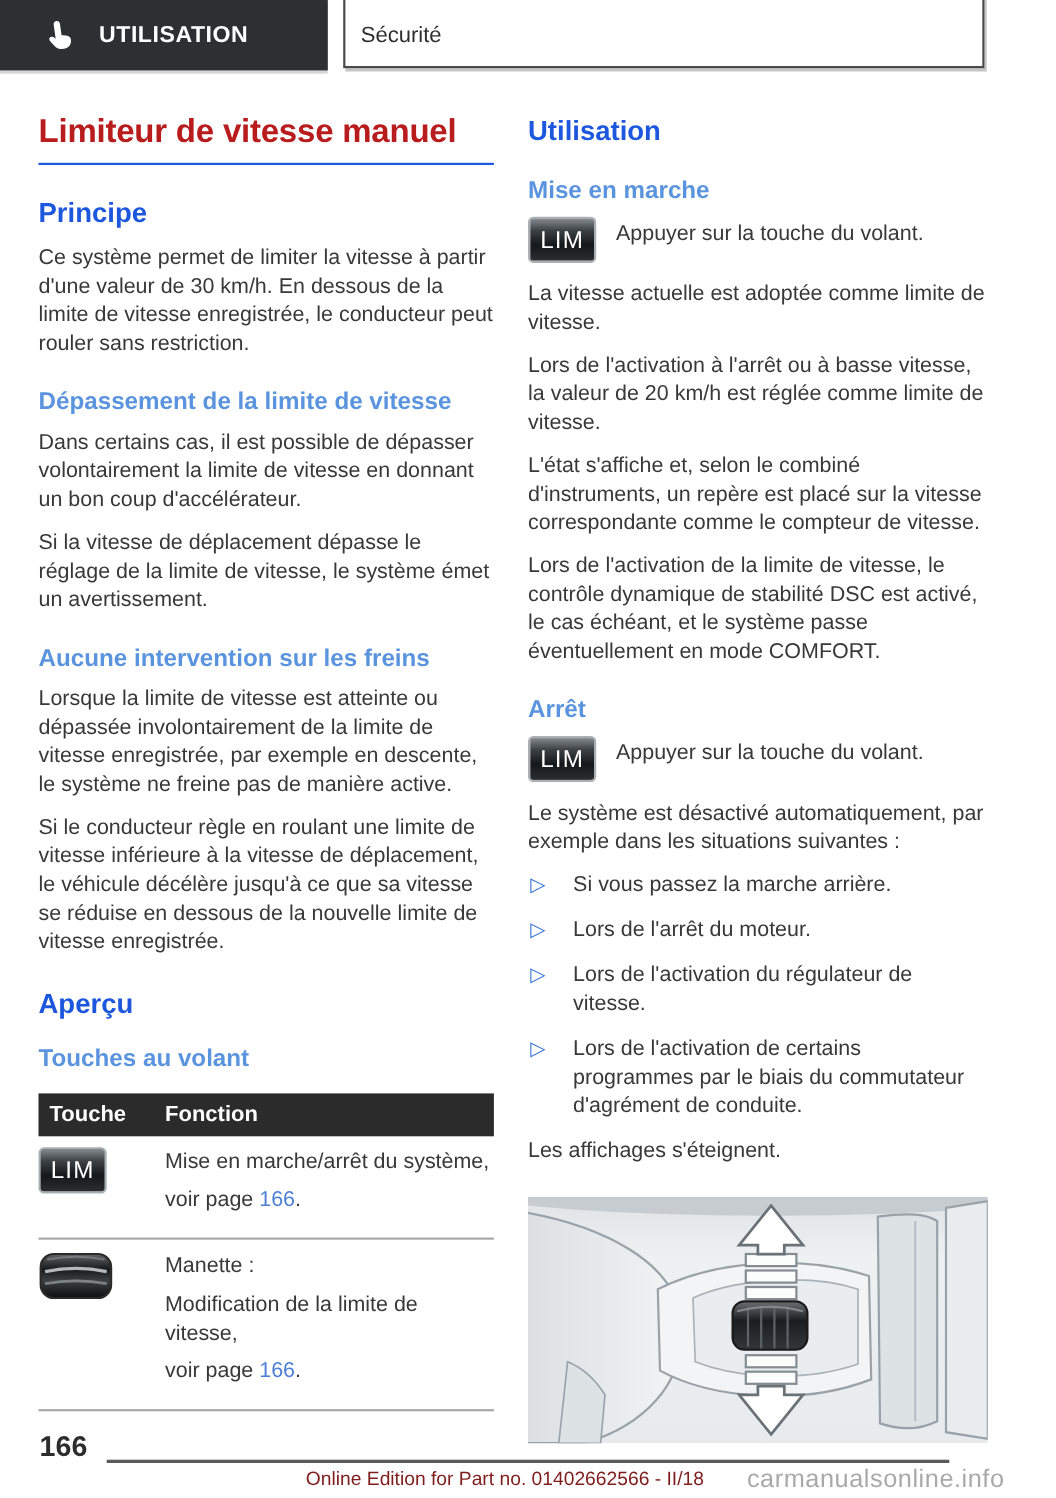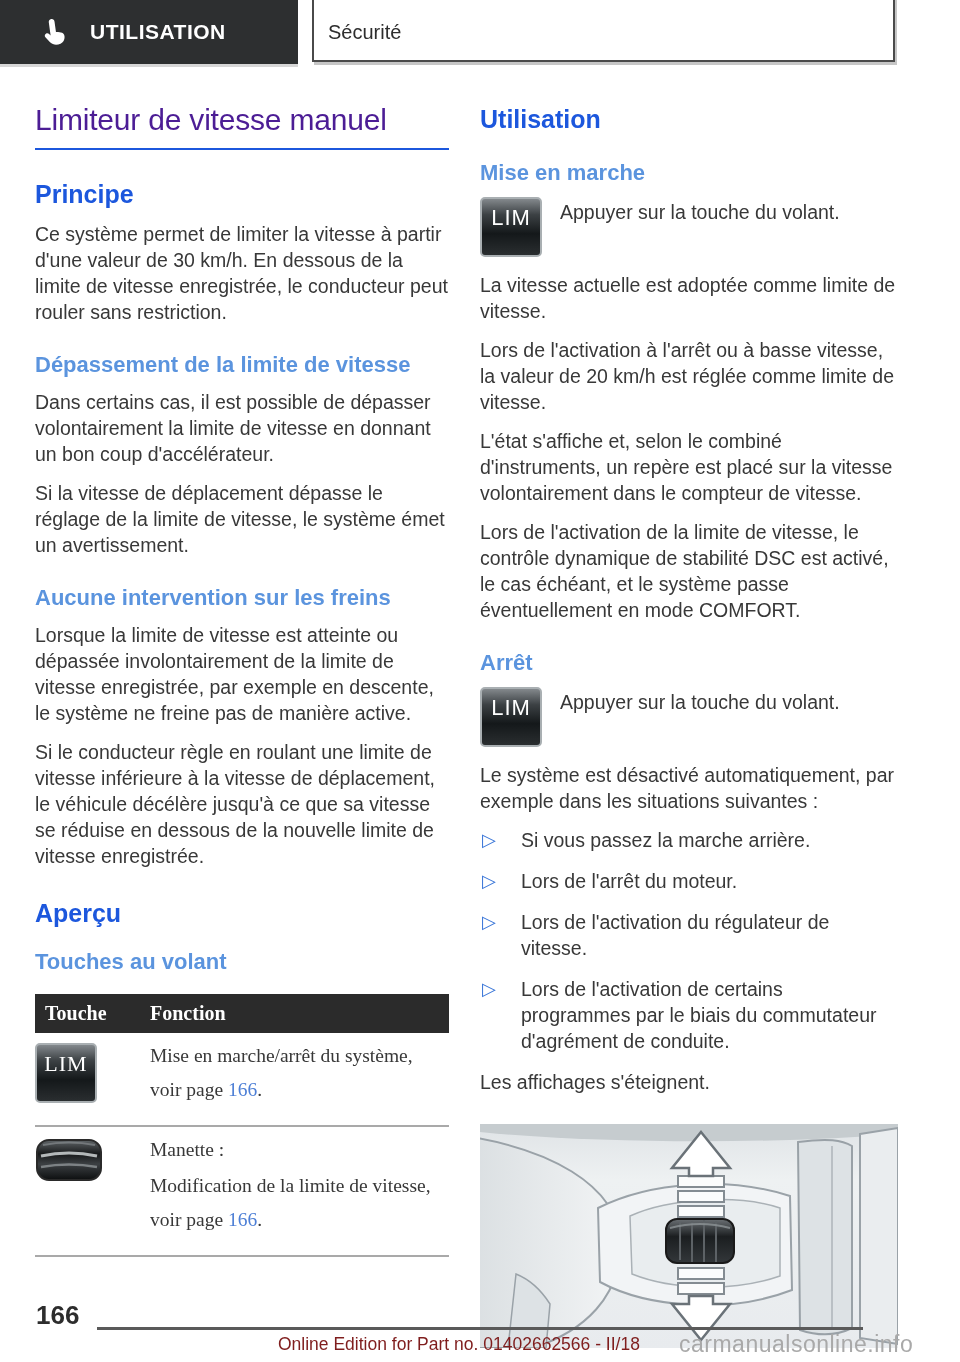--- a/index.html
+++ b/index.html
@@ -14,39 +14,39 @@
   .hdr-box{position:absolute;left:312px;top:-12px;width:583px;height:74px;background:#ffffff;
            border:2px solid #4a4a4a;box-shadow:2px 3px 0 #c6c6c6;box-sizing:border-box;
            display:flex;align-items:flex-end;}
   .hdr-box-label{font-size:20px;color:#2e2e2e;margin:0 0 16px 14px;}
 
   
   .col{position:absolute;top:103px;}
   .col-left{left:35px;width:414px;}
   .col-right{left:480px;width:416px;}
 
-  h1.doc{margin:0 0 0 0;padding:0 0 11px 0;font-size:30px;line-height:34px;font-weight:normal;
-         color:#4c1d95;border-bottom:2px solid #1c57dd;letter-spacing:-0.2px;}
+  h1.doc{margin:0 0 0 0;padding:0 0 11px 0;font-size:30px;line-height:34px;font-weight:bold;
+         color:#b91c1c;border-bottom:2px solid #1c57dd;letter-spacing:-0.2px;}
   h2.doc{margin:30px 0 13px 0;font-size:25px;line-height:28px;font-weight:bold;color:#1c57dd;}
   h3.doc{margin:27px 0 12px 0;font-size:22px;line-height:25px;font-weight:bold;color:#5b94de;}
   p.doc{margin:0 0 13px 0;font-size:19.5px;line-height:26px;color:#383838;hyphens:auto;}
 
   .page-link{color:#4d7fd6;text-decoration:none;cursor:pointer;}
 
   
-  .lim-btn{display:inline-block;width:62px;height:60px;border-radius:5px;box-sizing:border-box;
+  .lim-btn{display:inline-block;width:62px;height:42px;border-radius:5px;box-sizing:border-box;
            background:linear-gradient(180deg,#83888c 0%,#3c4144 28%,#14181a 62%,#2a2e30 100%);
            border:2px solid #a9afb2;color:#ffffff;font-size:22px;line-height:38px;
            text-align:center;letter-spacing:1px;}
 
   .icon-row{display:flex;gap:18px;margin:0 0 15px 0;align-items:flex-start;}
   .icon-row p.doc{margin:2px 0 0 0;}
 
   
-  table.keys{width:100%;border-collapse:collapse;margin-top:20px;font-family:Liberation Serif, serif;}
+  table.keys{width:100%;border-collapse:collapse;margin-top:20px;}
   table.keys th{background:#2b2b2b;color:#ffffff;font-size:20px;font-weight:bold;text-align:left;
                 padding:8px 0 8px 0;}
   table.keys th.c1{width:105px;padding-left:10px;}
   table.keys td{vertical-align:top;border-bottom:2px solid #a9a9a9;padding:10px 0 14px 0;}
   table.keys td p.doc{margin:0 0 8px 0;}
 
   
   ul.tri{list-style:none;margin:0 0 12px 0;padding:0;}
   ul.tri li{position:relative;padding-left:41px;margin:0 0 15px 0;font-size:19.5px;line-height:26px;color:#383838;}
   .tri-glyph{position:absolute;left:2px;top:0;color:#3a76d8;font-size:18px;}
@@ -139,21 +139,21 @@
   <div class="col col-right">
     <h2 class="doc" style="margin-top:2px;">Utilisation</h2>
 
     <h3 class="doc">Mise en marche</h3>
     <div class="icon-row">
       <span class="lim-btn">LIM</span>
       <p class="doc">Appuyer sur la touche du volant.</p>
     </div>
     <p class="doc">La vitesse actuelle est adoptée comme limite de vitesse.</p>
     <p class="doc">Lors de l'activation à l'arrêt ou à basse vitesse, la valeur de 20 km/h est réglée comme limite de vitesse.</p>
-    <p class="doc">L'état s'affiche et, selon le combiné d'instruments, un repère est placé sur la vitesse volontairement dans le compteur de vitesse.</p>
+    <p class="doc">L'état s'affiche et, selon le combiné d'instruments, un repère est placé sur la vitesse correspondante comme le compteur de vitesse.</p>
     <p class="doc">Lors de l'activation de la limite de vitesse, le contrôle dynamique de stabilité DSC est activé, le cas échéant, et le système passe éventuellement en mode COMFORT.</p>
 
     <h3 class="doc">Arrêt</h3>
     <div class="icon-row">
       <span class="lim-btn">LIM</span>
       <p class="doc">Appuyer sur la touche du volant.</p>
     </div>
     <p class="doc">Le système est désactivé automatiquement, par exemple dans les situations suivantes :</p>
 
     <ul class="tri">

